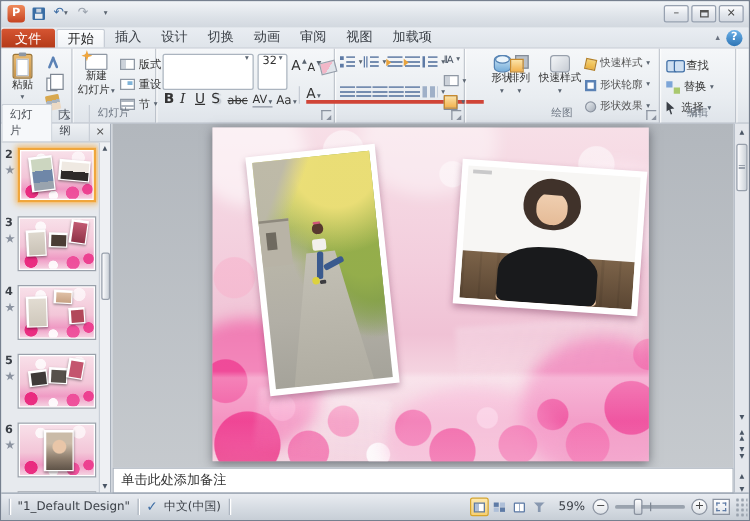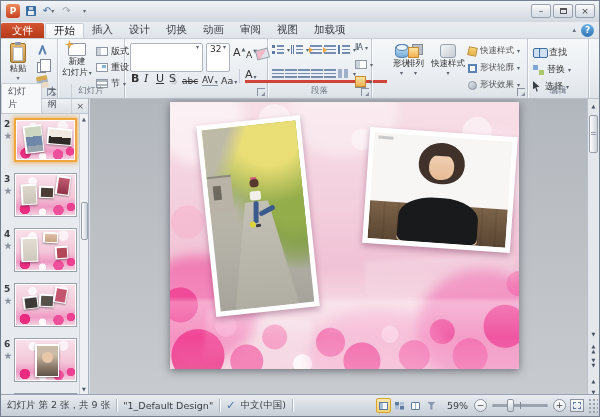--- a/index.html
+++ b/index.html
@@ -413,21 +413,20 @@
           <span class="caret">▾</span>
         </div>
       <div class="mini" style="left:87px;top:21px">
           <span class="ic-layout"></span>
           <span class="caret">▾</span>
         </div>
       <div class="mini" style="left:87px;top:38px">
           <span class="ic-arr" style="width:11px;height:10px"></span>
           <span class="caret">▾</span>
         </div>
-      <span class="rg-label">段落</span>
       <span class="dlg"></span>
     </div>
 
     <div class="rg" style="left:371px;width:156px">
       <div class="bigbtn" style="left:16px;top:5px;width:27px">
         <span class="ic-cyl"></span>
         <span>形状</span>
           <span class="caret">▾</span>
       </div>
       <div class="bigbtn" style="left:30px;top:5px;width:27px">
@@ -448,20 +447,21 @@
       <div class="mini" style="left:96px;top:23px;font-size:8.5px;color:#555">
           <span class="ic-outl"></span>
           <span>形状轮廓</span>
           <span class="caret">▾</span>
         </div>
       <div class="mini" style="left:96px;top:40px;font-size:8.5px;color:#555">
           <span class="ic-eff"></span>
           <span>形状效果</span>
           <span class="caret">▾</span>
         </div>
+      <span class="rg-label">绘图</span>
       <span class="dlg"></span>
     </div>
 
     <div class="rg" style="left:527px;width:61px">
       <div class="mini" style="left:5px;top:7px">
           <span class="ic-find"></span>
           <span>查找</span>
         </div>
       <div class="mini" style="left:5px;top:24px">
           <span class="ic-rep"></span>
@@ -603,33 +603,33 @@
           <i class="face"></i>
           <i class="fringe"></i>
           <i class="armL"></i>
           <i class="armR"></i>
           <i class="bodyb"></i>
         </div>
       </div>
     </div>
   </div>
 
+  <div class="notes">单击此处添加备注</div>
 
   <div class="vscroll">
     <span class="vbtn" style="top:2px">▲</span>
     <span class="vthumb"></span>
     <span class="vbtn" style="top:230px">▼</span>
     <span class="vbtn" style="top:244px">▲<br>▲</span>
     <span class="vbtn" style="top:258px">▼<br>▼</span>
     <span class="vbtn" style="top:277px">▲</span>
     <span class="vbtn" style="top:288px">▼</span>
   </div>
 
   <div class="status">
-    <span style="margin-left:6px">幻灯片 第 2 张，共 9 张</span>
     <span class="ssep"></span>
     <span>"1_Default Design"</span>
     <span class="ssep"></span>
     <span class="spell">✓</span>
     <span style="margin-left:5px">中文(中国)</span>
     <span class="ssep"></span>
     <span class="viewgrp">
       <span class="vb active">
           <span class="g-normal"></span>
         </span>

